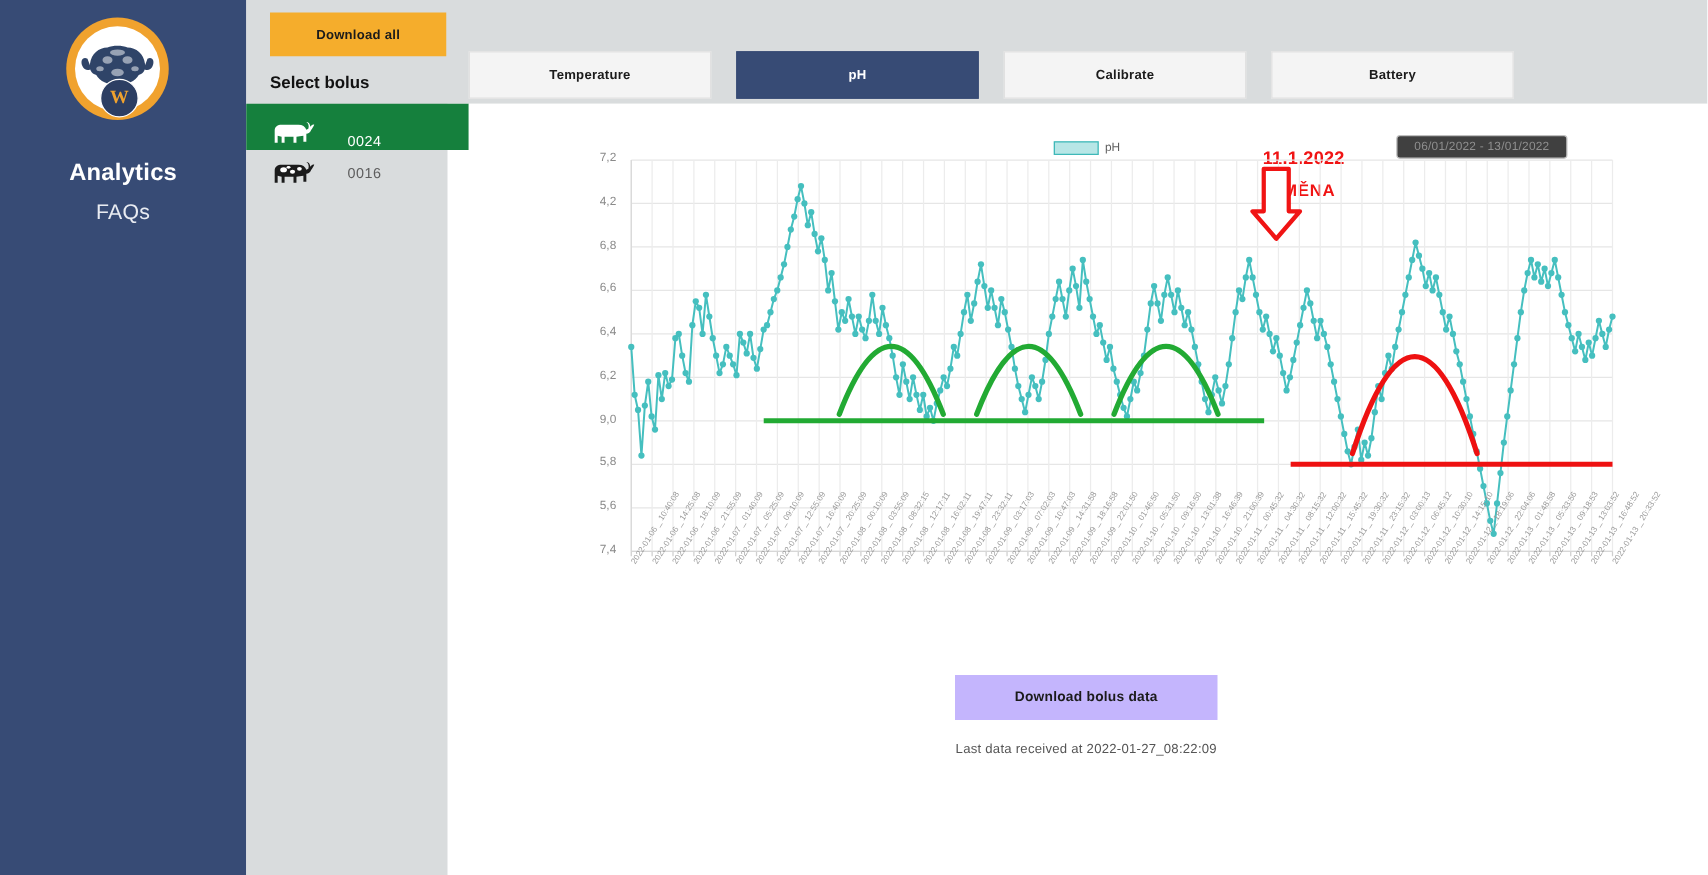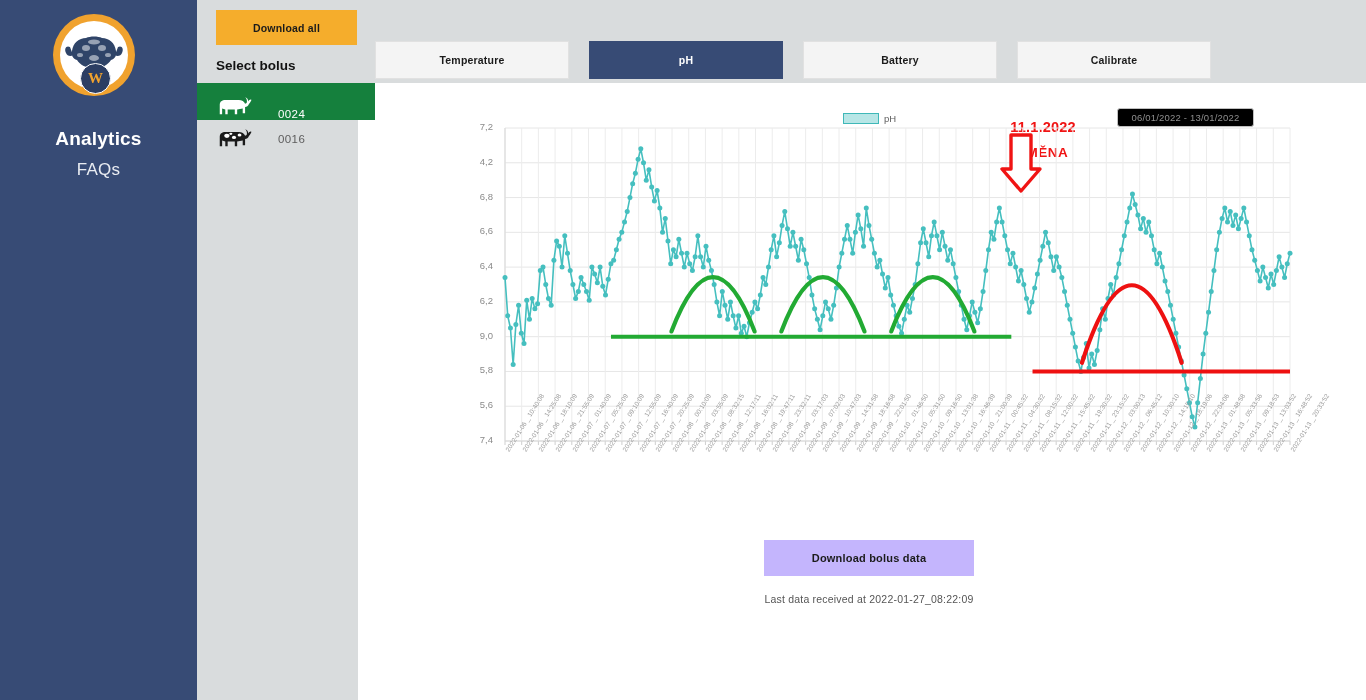--- a/index.html
+++ b/index.html
@@ -105,21 +105,21 @@
     position: absolute; left: 468px; top: 30px;
     display: flex; align-items: center; gap: 5px;
   }
   .legend-swatch {
     width: 36px; height: 11px; background: #b7e6e6; border: 1.5px solid #3fb8b8;
   }
   .legend-text { font-size: 9.5px; color: #5f5f5f; }
 
   .daterange {
     position: absolute; left: 742px; top: 25px; width: 137px; height: 19px;
-    border: 1px solid #c0c0c0; border-radius: 3px; background: #000000;
+    border: 1px solid #c0c0c0; border-radius: 3px; background: #404040;
     display: flex; align-items: center; justify-content: center;
     font-size: 9.5px; color: #8f8f8f; letter-spacing: .2px; cursor: pointer;
   }
 
   .annot-date {
     position: absolute; left: 608px; top: 36px; width: 120px; text-align: center;
     color: #f01414; font-size: 14.5px; font-weight: bold; letter-spacing: .2px;
   }
   .annot-word {
     position: absolute; left: 608px; top: 62px; width: 120px; text-align: center;
@@ -219,22 +219,22 @@
         <span class="bid">0016</span>
       </div>
     </div>
   </div>
 
   <div class="main">
 
     <div class="tabs">
       <div class="tab">Temperature</div>
       <div class="tab active">pH</div>
+      <div class="tab">Calibrate</div>
       <div class="tab">Battery</div>
-      <div class="tab">Calibrate</div>
     </div>
 
     <div class="chart-card">
 
       <div class="legend">
         <span class="legend-swatch"></span>
         <span class="legend-text">pH</span>
       </div>
 
       <div class="daterange">06/01/2022 - 13/01/2022</div>

